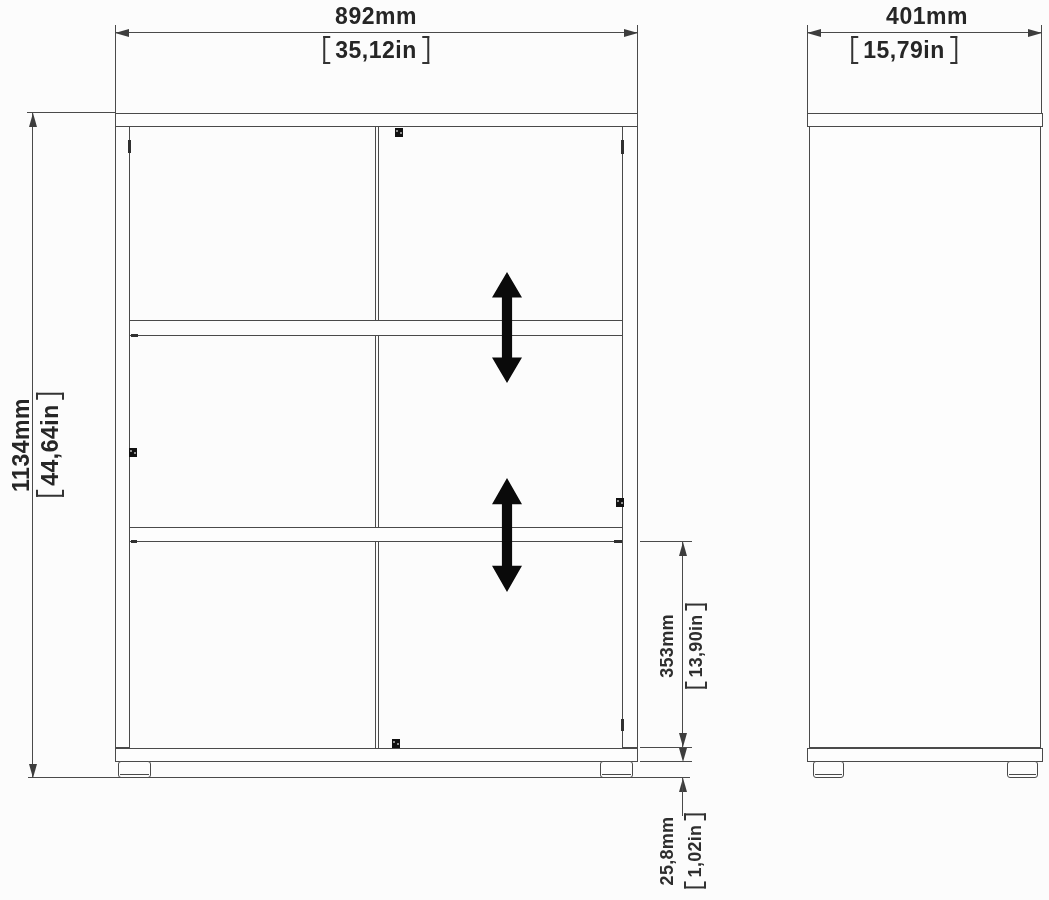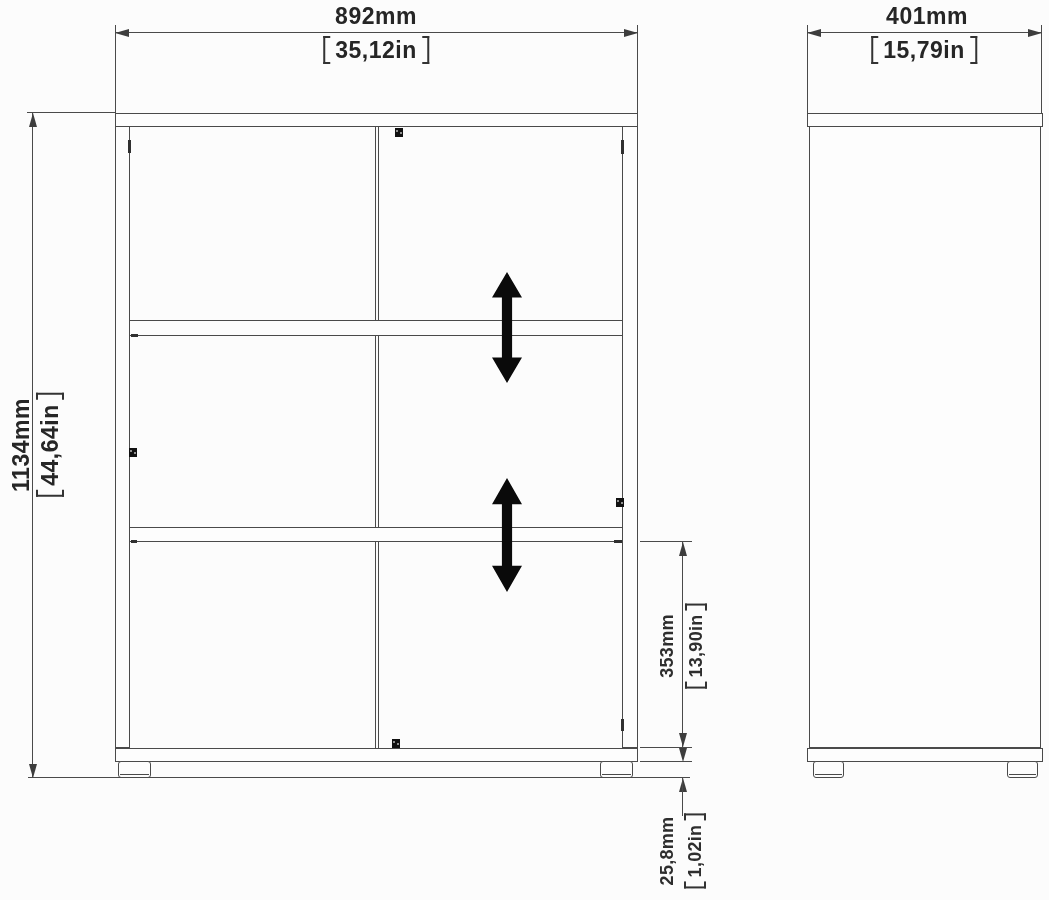--- a/index.html
+++ b/index.html
@@ -95,21 +95,21 @@
 
   <div>
     <div class="vline" style="left:807px; top:25px; height:88px;"></div>
     <div class="vline" style="left:1041px; top:25px; height:88px;"></div>
     <div class="hline" style="left:807px; top:32px; width:235px;"></div>
     <div class="ah ah-left" style="left:807px; top:29px;"></div>
     <div class="ah ah-right" style="left:1028px; top:29px;"></div>
     <div class="hctr big" style="left:927px; top:16px;">
       <span>401mm</span>
     </div>
-    <div class="hctr big" style="left:924px; top:50px;">
+    <div class="hctr big" style="left:904px; top:50px;">
       <span class="brk brk-l bh"></span>
       <span>15,79in</span>
       <span class="brk brk-r bh"></span>
     </div>
   </div>
 
   <div>
     <div class="hline" style="left:27px; top:112px; width:88px;"></div>
     <div class="vline" style="left:32px; top:113px; height:665px;"></div>
     <div class="ah ah-up" style="left:29px; top:113px;"></div>

